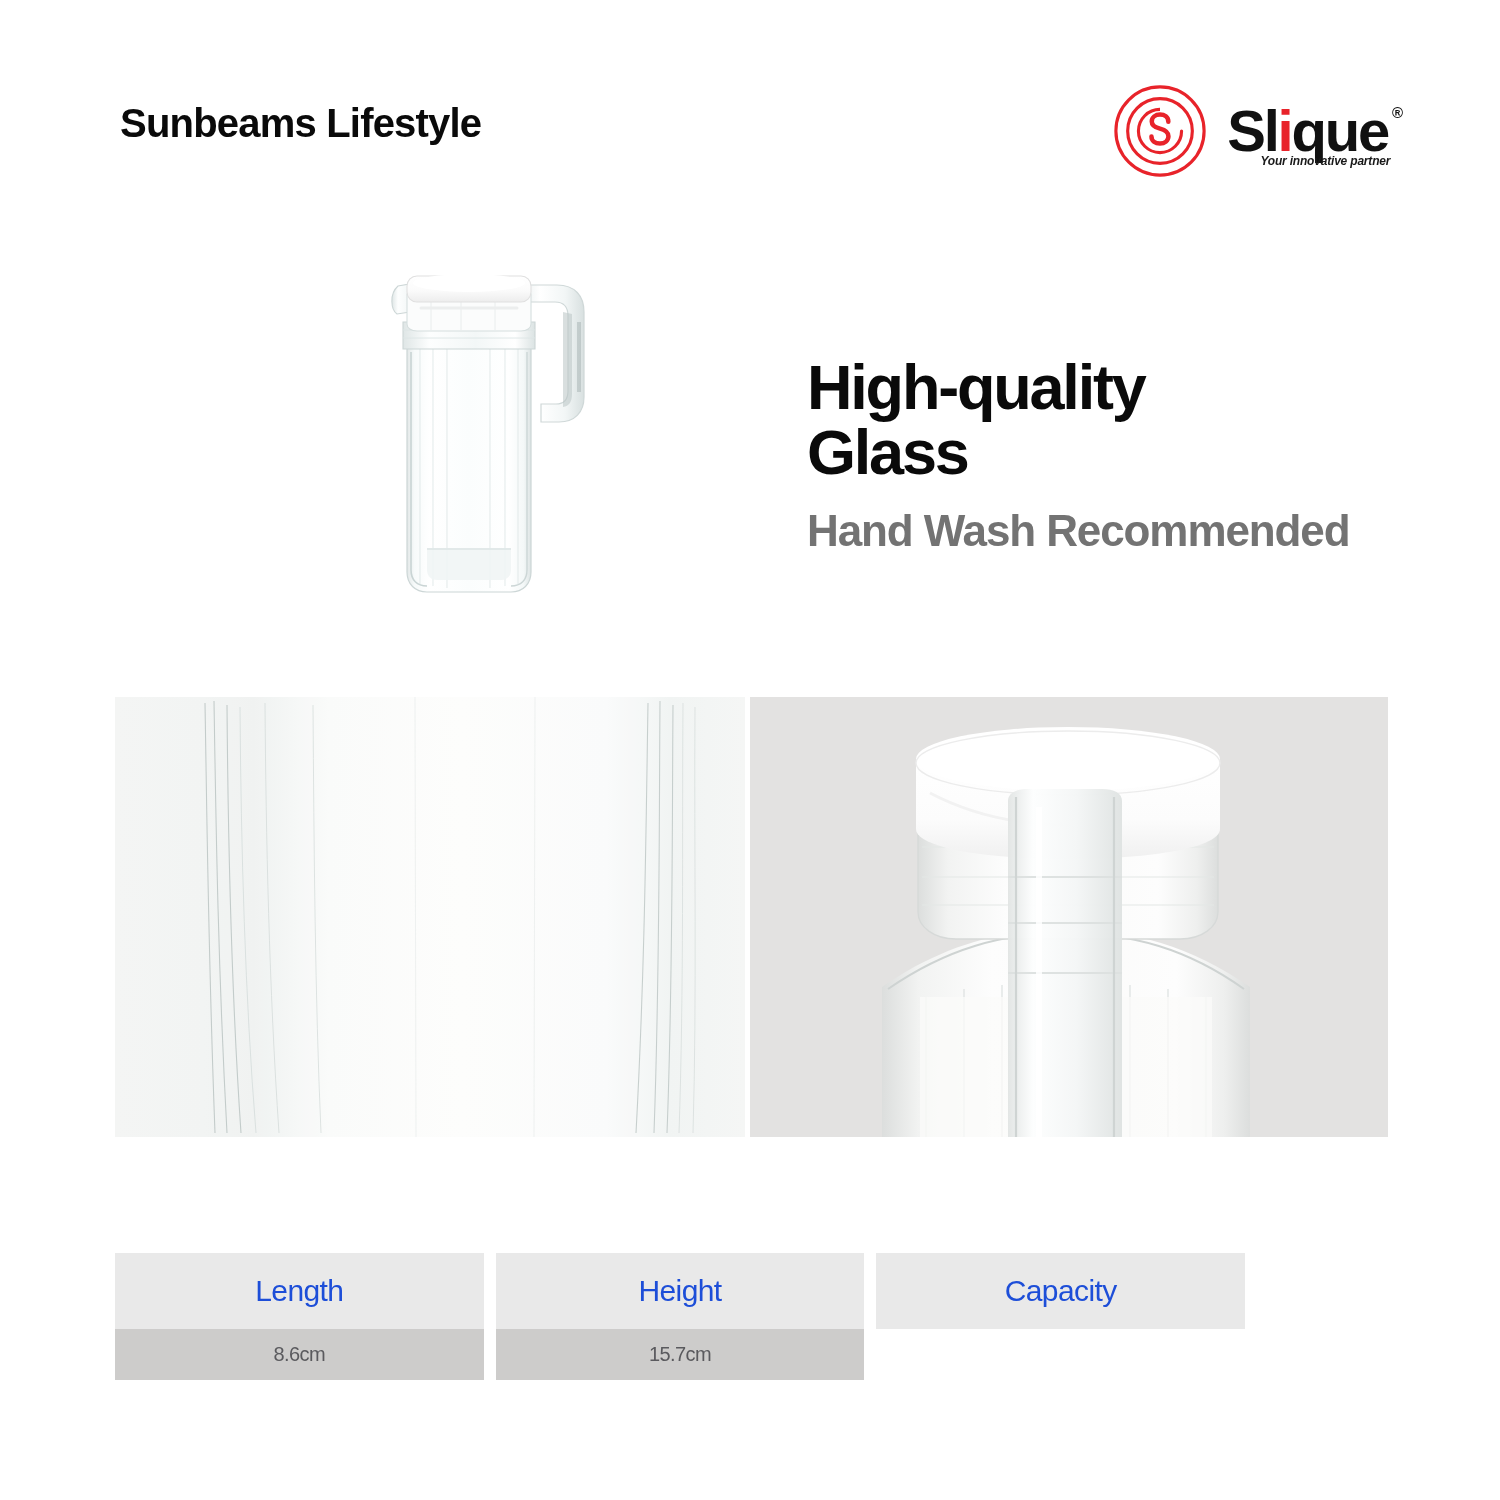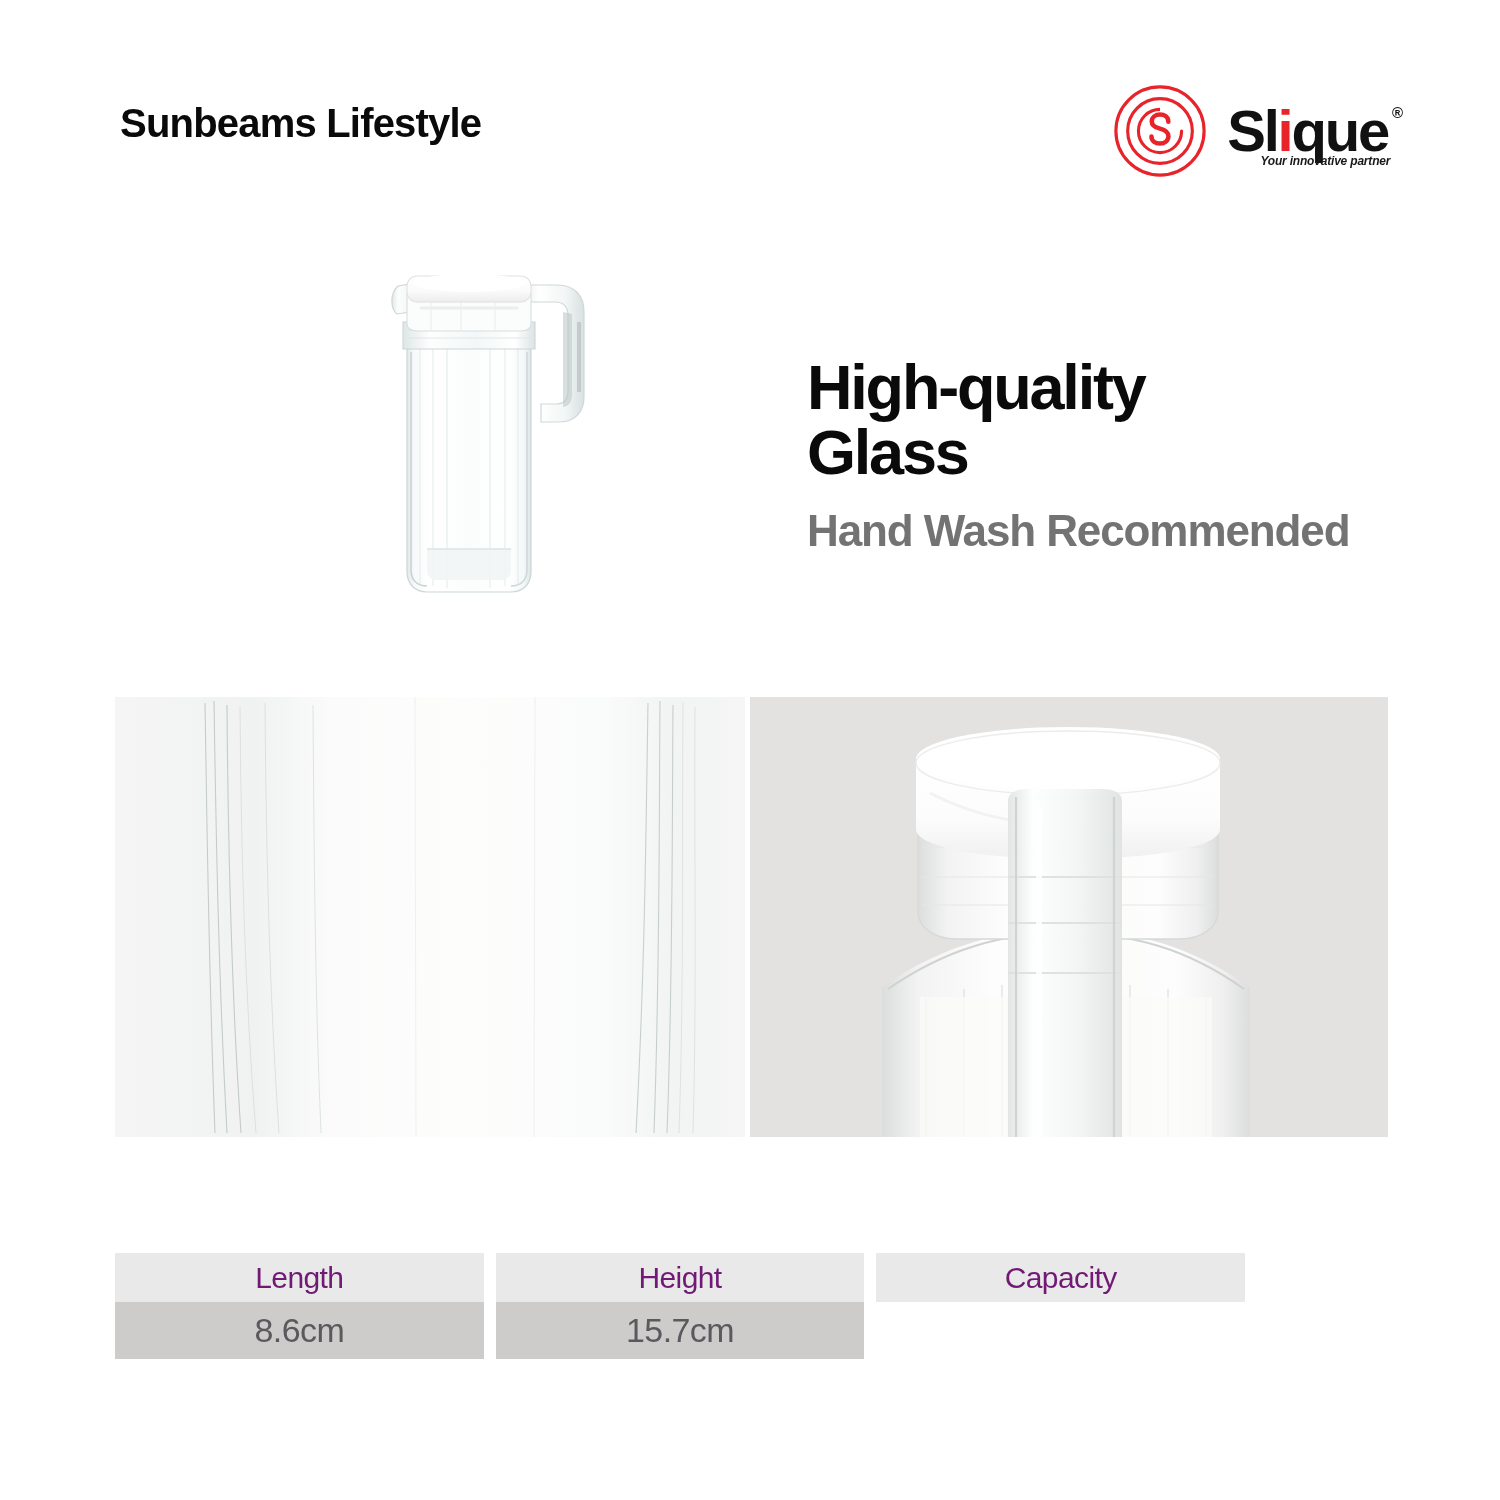--- a/index.html
+++ b/index.html
@@ -147,37 +147,37 @@
     display: flex;
     gap: 12px;
   }
   .spec-col {
     flex: 1 1 0;
     display: flex;
     flex-direction: column;
   }
   .spec-head {
     background: #e9e9e9;
-    height: 49px;
+    height: 76px;
     display: flex;
     align-items: center;
     justify-content: center;
     font-size: 30px;
     font-weight: normal;
     letter-spacing: -0.6px;
-    color: #701a75;
+    color: #1d4ed8;
     white-space: nowrap;
   }
   .spec-value {
     background: #cdcccb;
-    height: 57px;
+    height: 51px;
     display: flex;
     align-items: center;
     justify-content: center;
-    font-size: 34px;
+    font-size: 20px;
     font-weight: normal;
     letter-spacing: -0.6px;
     color: #5a5a5e;
     white-space: nowrap;
   }
 </style>
 </head>
 <body>
 
 <div class="brand-title">Sunbeams Lifestyle</div>

